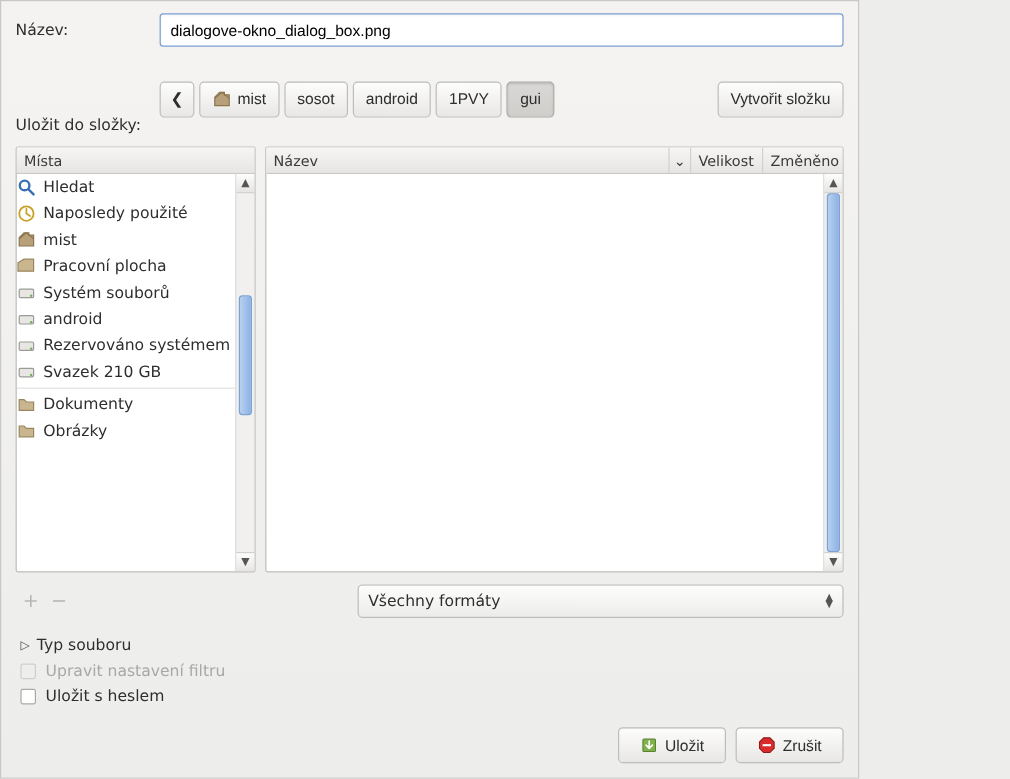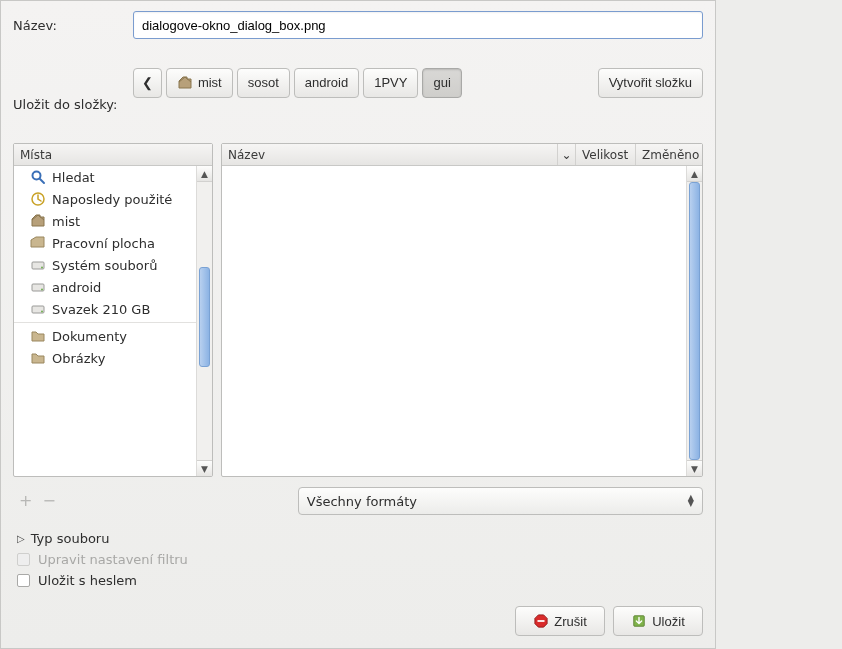--- a/index.html
+++ b/index.html
@@ -56,21 +56,21 @@
     background: linear-gradient(to bottom, #d9d8d6, #cfcecb);
     border-color: #a9a9a7;
     box-shadow: inset 0 1px 2px rgba(0,0,0,0.15);
   }
   .btn.small { padding: 0 8px; min-width: 28px; justify-content: center; }
   .spacer { flex: 1; }
   .browser {
     flex: 1;
     display: flex;
     gap: 8px;
-    margin-top: 23px;
+    margin-top: 2px;
     min-height: 0;
   }
   .panel {
     border: 1px solid #bdbdbb;
     background: #fff;
     display: flex;
     min-width: 0;
     min-height: 0;
     border-radius: 2px;
   }
@@ -92,21 +92,21 @@
     border-right: 1px solid #d2d1cf;
     white-space: nowrap;
   }
   .panel-header .col:last-child { border-right: none; }
   .panel-body { flex: 1; overflow: hidden; display: flex; min-height: 0; }
   .list { flex: 1; overflow-y: auto; overflow-x: hidden; }
   .list-item {
     display: flex;
     align-items: center;
     gap: 6px;
-    padding: 3px 16px;
+    padding: 3px 0;
     height: 22px;
     cursor: default;
     border-bottom: 0;
     white-space: nowrap;
   }
   .sep { height: 1px; background: #e2e1df; margin: 2px 0; }
   .icon { width: 16px; height: 16px; display: inline-flex; align-items: center; justify-content: center; flex-shrink: 0; }
   .scrollbar {
     width: 16px;
     background: #f1f0ee;
@@ -271,20 +271,29 @@
               </span>
               <span>android</span>
             </div>
             <div class="list-item">
               <span class="icon">
                 <svg width="16" height="16" viewBox="0 0 16 16">
                   <rect x="2" y="5" width="12" height="7" rx="1" fill="#e7e6e3" stroke="#9a9a98"></rect>
                   <circle cx="12" cy="10.5" r="1" fill="#6fae4f"></circle>
                 </svg>
               </span>
+              <span>Rezervováno systémem</span>
+            </div>
+            <div class="list-item">
+              <span class="icon">
+                <svg width="16" height="16" viewBox="0 0 16 16">
+                  <rect x="2" y="5" width="12" height="7" rx="1" fill="#e7e6e3" stroke="#9a9a98"></rect>
+                  <circle cx="12" cy="10.5" r="1" fill="#6fae4f"></circle>
+                </svg>
+              </span>
               <span>Svazek 210 GB</span>
             </div>
             <div class="sep"></div>
             <div class="list-item">
               <span class="icon">
                 <svg width="16" height="16" viewBox="0 0 16 16">
                   <path d="M2 4 L6 4 L8 6 L14 6 L14 13 L2 13 Z" fill="#c9b68f" stroke="#9a875f"></path>
                 </svg>
               </span>
               <span>Dokumenty</span>
@@ -353,33 +362,33 @@
       <span class="checkbox disabled"></span>
       <span class="disabled-text">Upravit nastavení filtru</span>
     </div>
     <div class="opt">
       <span class="checkbox"></span>
       <span>Uložit s heslem</span>
     </div>
   </div>
 
   <div class="action-row">
+    <button class="btn">
+      <span class="icon">
+        <svg class="ico-save" viewBox="0 0 16 16">
+            <rect x="2" y="2" width="12" height="12" rx="1" fill="#7fb24a" stroke="#5a8033"></rect>
+            <path d="M8 4 L8 10 M5 8 L8 11 L11 8" stroke="#fff" stroke-width="1.6" fill="none" stroke-linecap="round" stroke-linejoin="round"></path>
+          </svg>
+      </span>
+      <span>Uložit</span>
+    </button>
     <button class="btn">
       <span class="icon">
         <svg class="ico-stop" viewBox="0 0 16 16">
             <polygon points="5,1 11,1 15,5 15,11 11,15 5,15 1,11 1,5" fill="#d92b2b" stroke="#8e1a1a" stroke-width="1"></polygon>
             <rect x="4" y="7" width="8" height="2" fill="#fff"></rect>
           </svg>
       </span>
       <span>Zrušit</span>
     </button>
-    <button class="btn">
-      <span class="icon">
-        <svg class="ico-save" viewBox="0 0 16 16">
-            <rect x="2" y="2" width="12" height="12" rx="1" fill="#7fb24a" stroke="#5a8033"></rect>
-            <path d="M8 4 L8 10 M5 8 L8 11 L11 8" stroke="#fff" stroke-width="1.6" fill="none" stroke-linecap="round" stroke-linejoin="round"></path>
-          </svg>
-      </span>
-      <span>Uložit</span>
-    </button>
   </div>
 
 </div>
 
 </body></html>

